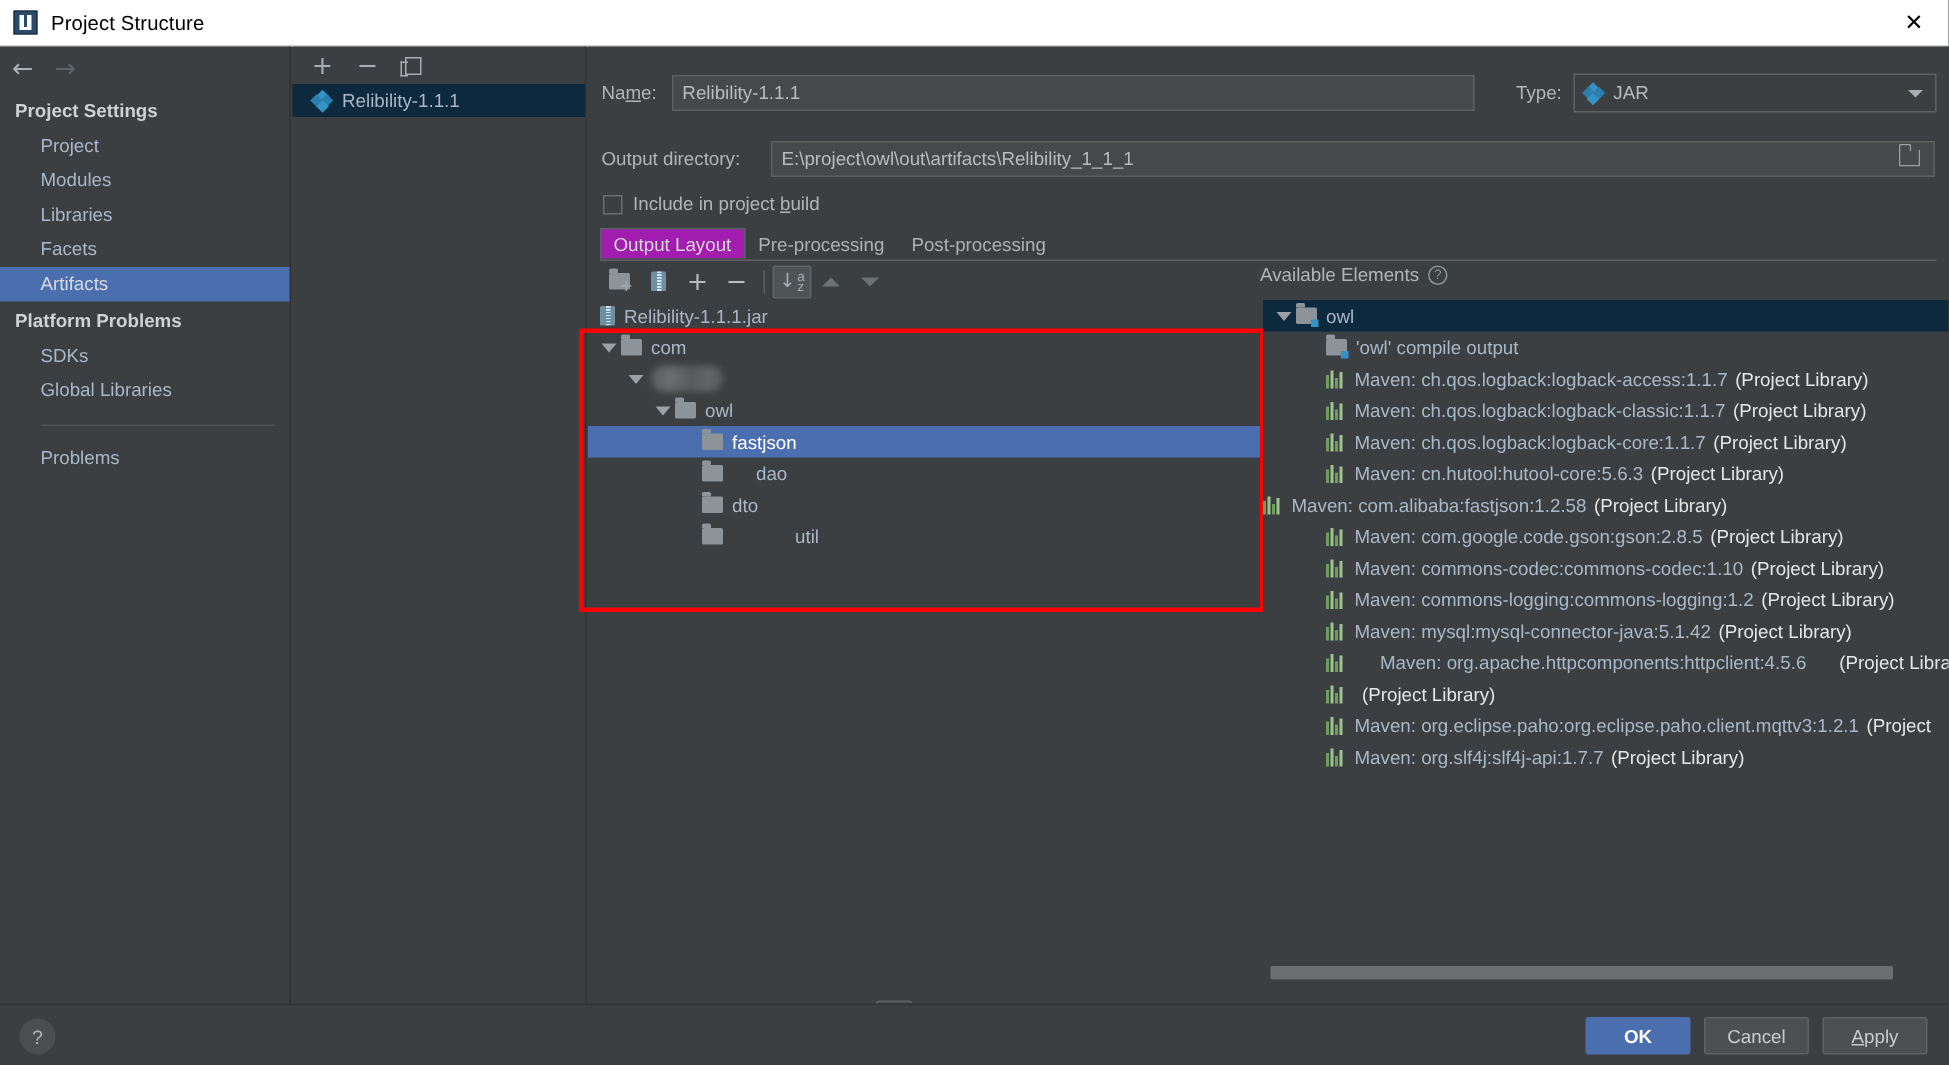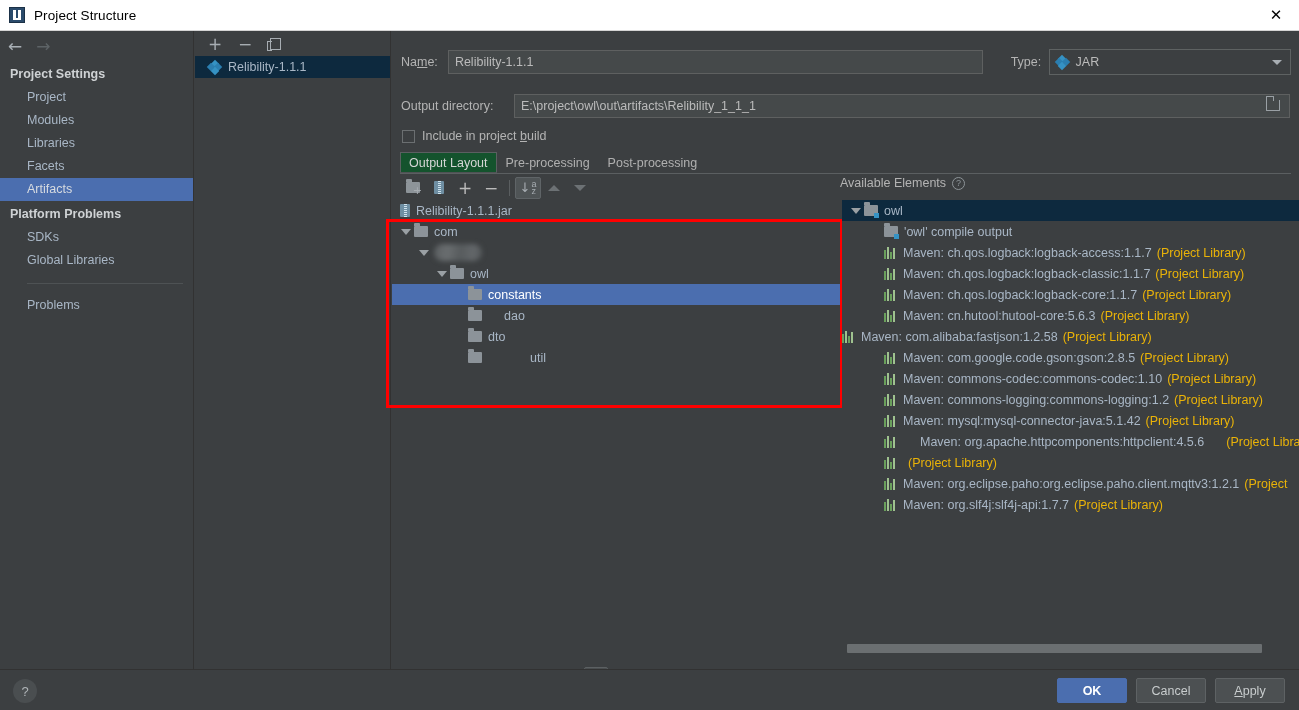--- a/index.html
+++ b/index.html
@@ -153,21 +153,21 @@
     flex: none;
   }
 
   
   .tabs { display: flex; align-items: flex-end; height: 21px; }
   .tab {
     height: 21px; line-height: 20px; padding: 0 8px; font-size: 12.5px;
     color: #b0b0b0; border: 1px solid transparent; border-bottom: none;
   }
   .tab.active {
-    background: #14532d; color: #d6d6d6;
+    background: #a21caf; color: #d6d6d6;
     border-color: #5b5f61; border-bottom: 1px solid #4e5254;
   }
   .tabs-underline { height: 1px; background: #5b5f61; }
 
   
   .ol-toolbar { height: 25px; display: flex; align-items: center; gap: 0px; padding-left: 6px; }
   .ol-btn {
     width: 26px; height: 22px; display: flex; align-items: center; justify-content: center;
     position: relative;
   }
@@ -241,21 +241,21 @@
   }
   .mvn-ico {
     width: 13px; height: 12px; flex: none; margin-right: 6px;
     display: flex; align-items: flex-end; gap: 1px;
   }
   .mvn-ico b { display: block; width: 2px; background: #6a9f5b; }
   .mvn-ico b:nth-child(1){ height: 9px;  background:#6aa05c; }
   .mvn-ico b:nth-child(2){ height: 12px; background:#9fc28f; }
   .mvn-ico b:nth-child(3){ height: 7px;  background:#6aa05c; }
   .mvn-ico b:nth-child(4){ height: 11px; background:#9fc28f; }
-  .dim { color: #eab308; }
+  .dim { color: #e5e5e5; }
 
   .help-circle {
     width: 13px; height: 13px; border: 1.2px solid #8d9498; border-radius: 50%;
     display: inline-flex; align-items: center; justify-content: center;
     font-size: 9px; color: #8d9498; margin-left: 6px; line-height: 1;
   }
 
   .hscroll {
     position: absolute; height: 9px; background: #6b6f71; border-radius: 1px;
   }
@@ -450,21 +450,21 @@
     <div class="tree-row" style="padding-left:42px;">
       <span class="tw">
           <span class="tri"></span>
         </span>
       <span class="tree-folder"></span>
       <span>owl</span>
     </div>
 
     <div class="tree-row selected" style="padding-left:76px;">
       <span class="tree-folder"></span>
-      <span>constants</span>
+      <span>fastjson</span>
     </div>
 
     <div class="tree-row" style="padding-left:76px;gap:16px;">
       <span class="tree-folder"></span>
       <span>dao</span>
     </div>
 
     <div class="tree-row" style="padding-left:76px;">
       <span class="tree-folder"></span>
       <span>dto</span>

